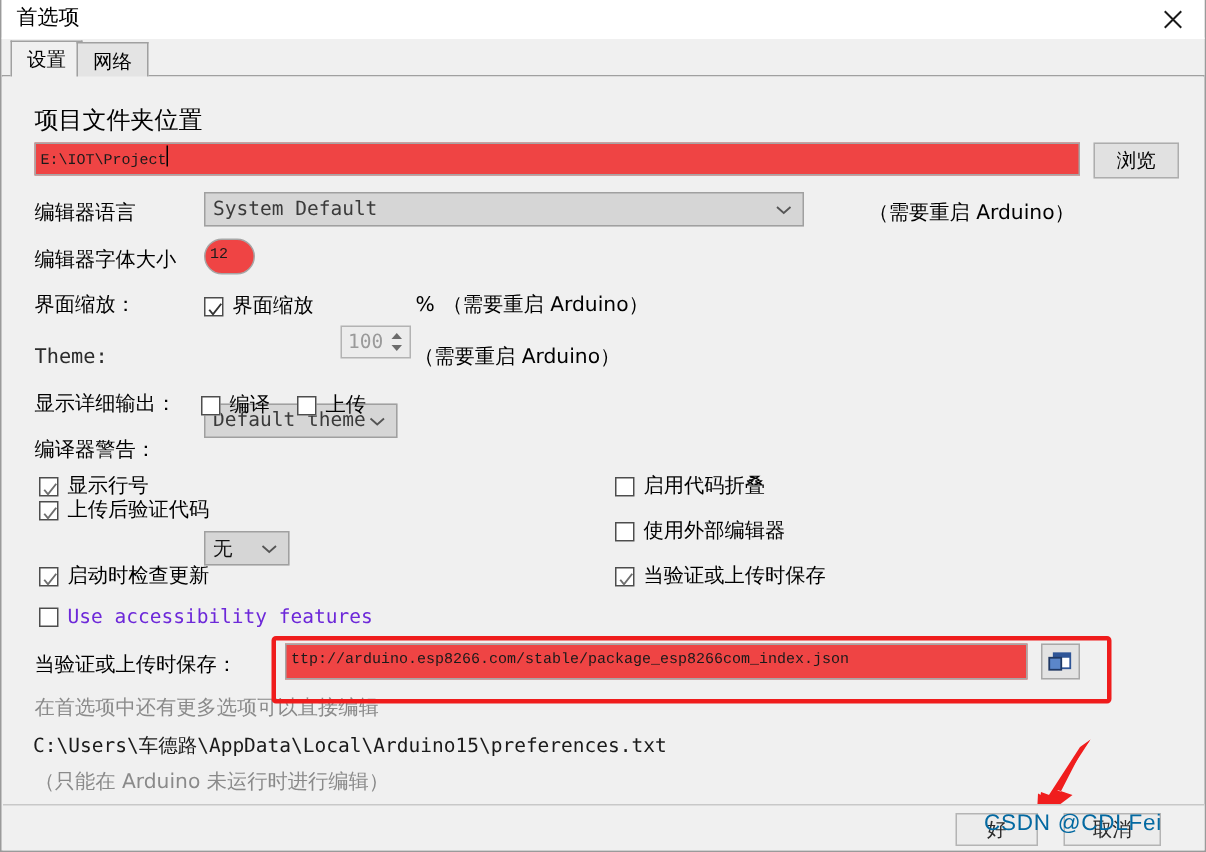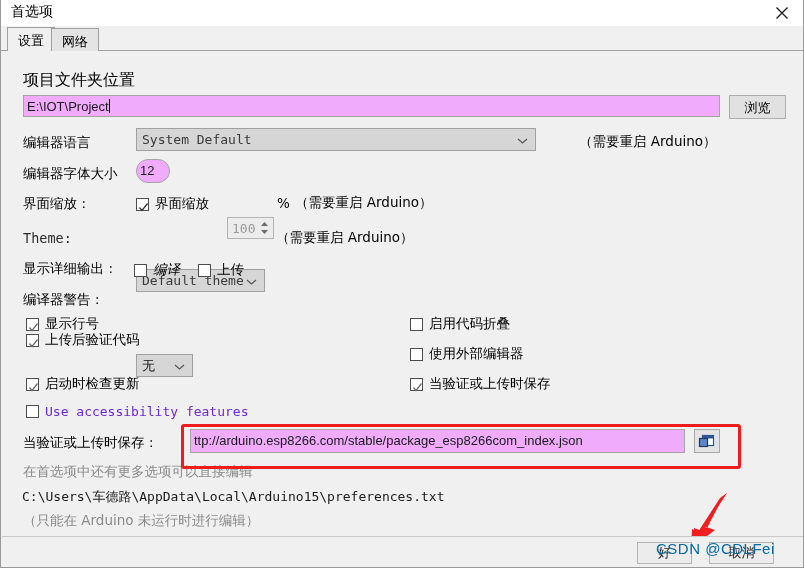--- a/index.html
+++ b/index.html
@@ -82,24 +82,24 @@
     font-family: "DejaVu Sans", sans-serif;
     white-space: nowrap;
   }
   .mono {
     font-family: "DejaVu Sans Mono", monospace;
   }
   .gray { color: #8a8a8a; }
 
   
   .tinput {
-    background: #f0abfc;
+    background: #ef4444;
     border: 1px solid #a6a6a6;
-    font-family: Liberation Sans, sans-serif;
-    font-size: 13px;
+    font-family: Liberation Mono, monospace;
+    font-size: 10px;
     color: #1a1a1a;
     padding: 1px 3px;
     outline: none;
     height: 22px;
     line-height: 20px;
     white-space: nowrap;
     overflow: hidden;
   }
   .caret {
     display: inline-block;
@@ -309,21 +309,21 @@
       <span>Default theme</span>
       <span class="chev">
         <svg width="11" height="7" viewBox="0 0 11 7">
             <path d="M1 1.5 L5.5 5.5 L10 1.5" stroke="#555" stroke-width="1.2" fill="none"></path>
           </svg>
       </span>
     </div>
     <div class="row lbl" style="left:274px; top:178px;">（需要重启 Arduino）</div>
 
     <div class="row lbl" style="left:21px; top:209px;">显示详细输出：</div>
-    <div class="row cbwrap" style="left:132px; top:210px;font-style:italic;">
+    <div class="row cbwrap" style="left:132px; top:210px;">
       <span class="cbox"></span>
       <span class="cblabel">编译</span>
     </div>
     <div class="row cbwrap" style="left:196px; top:210px;">
       <span class="cbox"></span>
       <span class="cblabel">上传</span>
     </div>
 
     <div class="row lbl" style="left:21px; top:240px;">编译器警告：</div>
     <div class="row combo" style="left:134px; top:235px; width:57px; height:23px; font-family:'DejaVu Sans',sans-serif; color:#111;">

